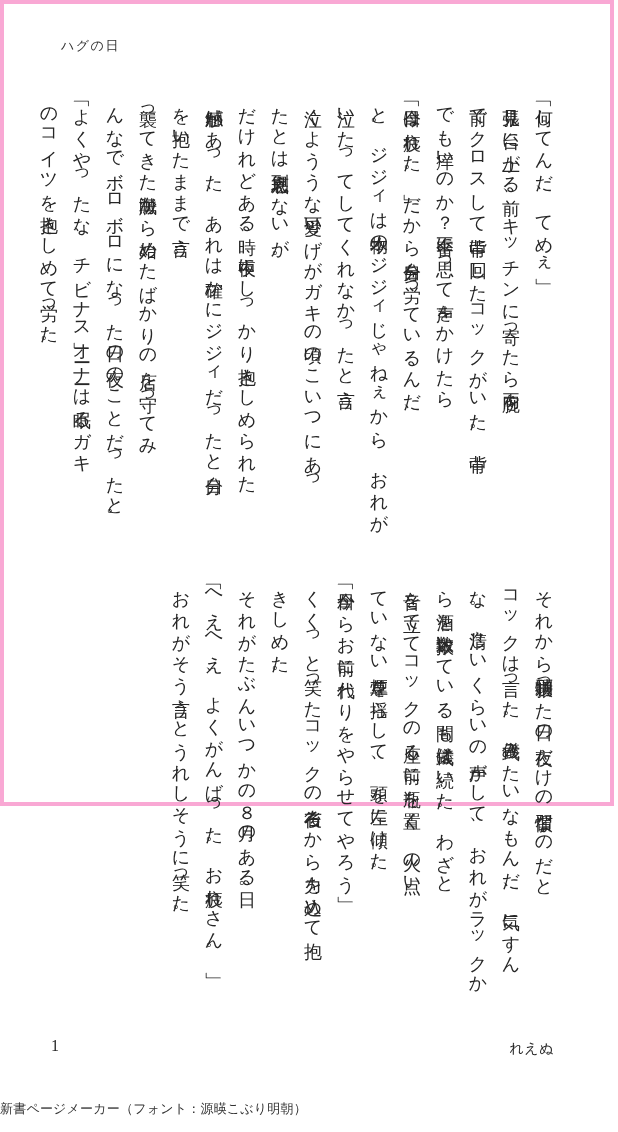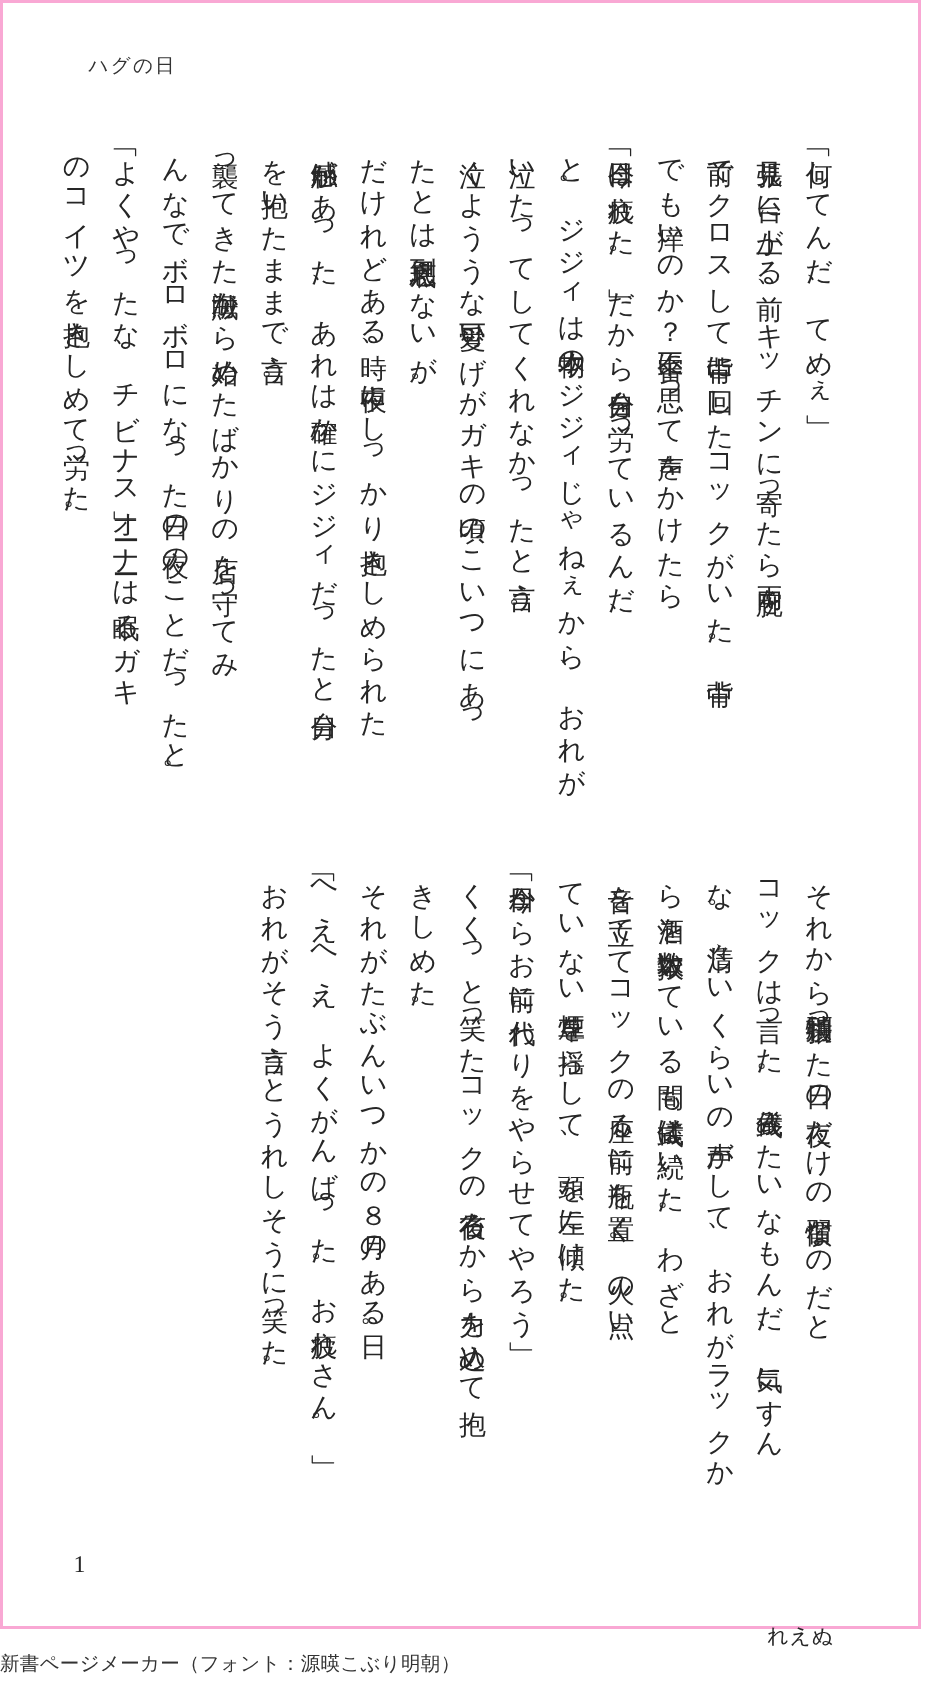--- a/index.html
+++ b/index.html
@@ -13,22 +13,22 @@
     height: 1132px;
     overflow: hidden;
     font-family: "Liberation Serif", "DejaVu Serif", serif;
     color: #262626;
   }
   .page {
     position: absolute;
     left: 0;
     top: 0;
     width: 614px;
-    height: 1086px;
-    border: 2px solid #f9a8d4;
+    height: 806px;
+    border: 4px solid #f9a8d4;
     background: #ffffff;
     box-sizing: border-box;
   }
   .header-title {
     position: absolute;
     left: 57px;
     top: 33px;
     font-size: 13px;
     letter-spacing: 1.5px;
     color: #333333;
@@ -57,21 +57,20 @@
     font-size: 16px;
     color: #262626;
   }
   .author-name {
     position: absolute;
     right: 56px;
     top: 1036px;
     font-size: 14px;
     letter-spacing: 0.5px;
     color: #262626;
-    margin-top: 44px;
   }
   .footer-caption {
     position: absolute;
     left: 0;
     top: 1100px;
     width: 618px;
     font-size: 13px;
     letter-spacing: 0.2px;
     color: #333333;
   }

